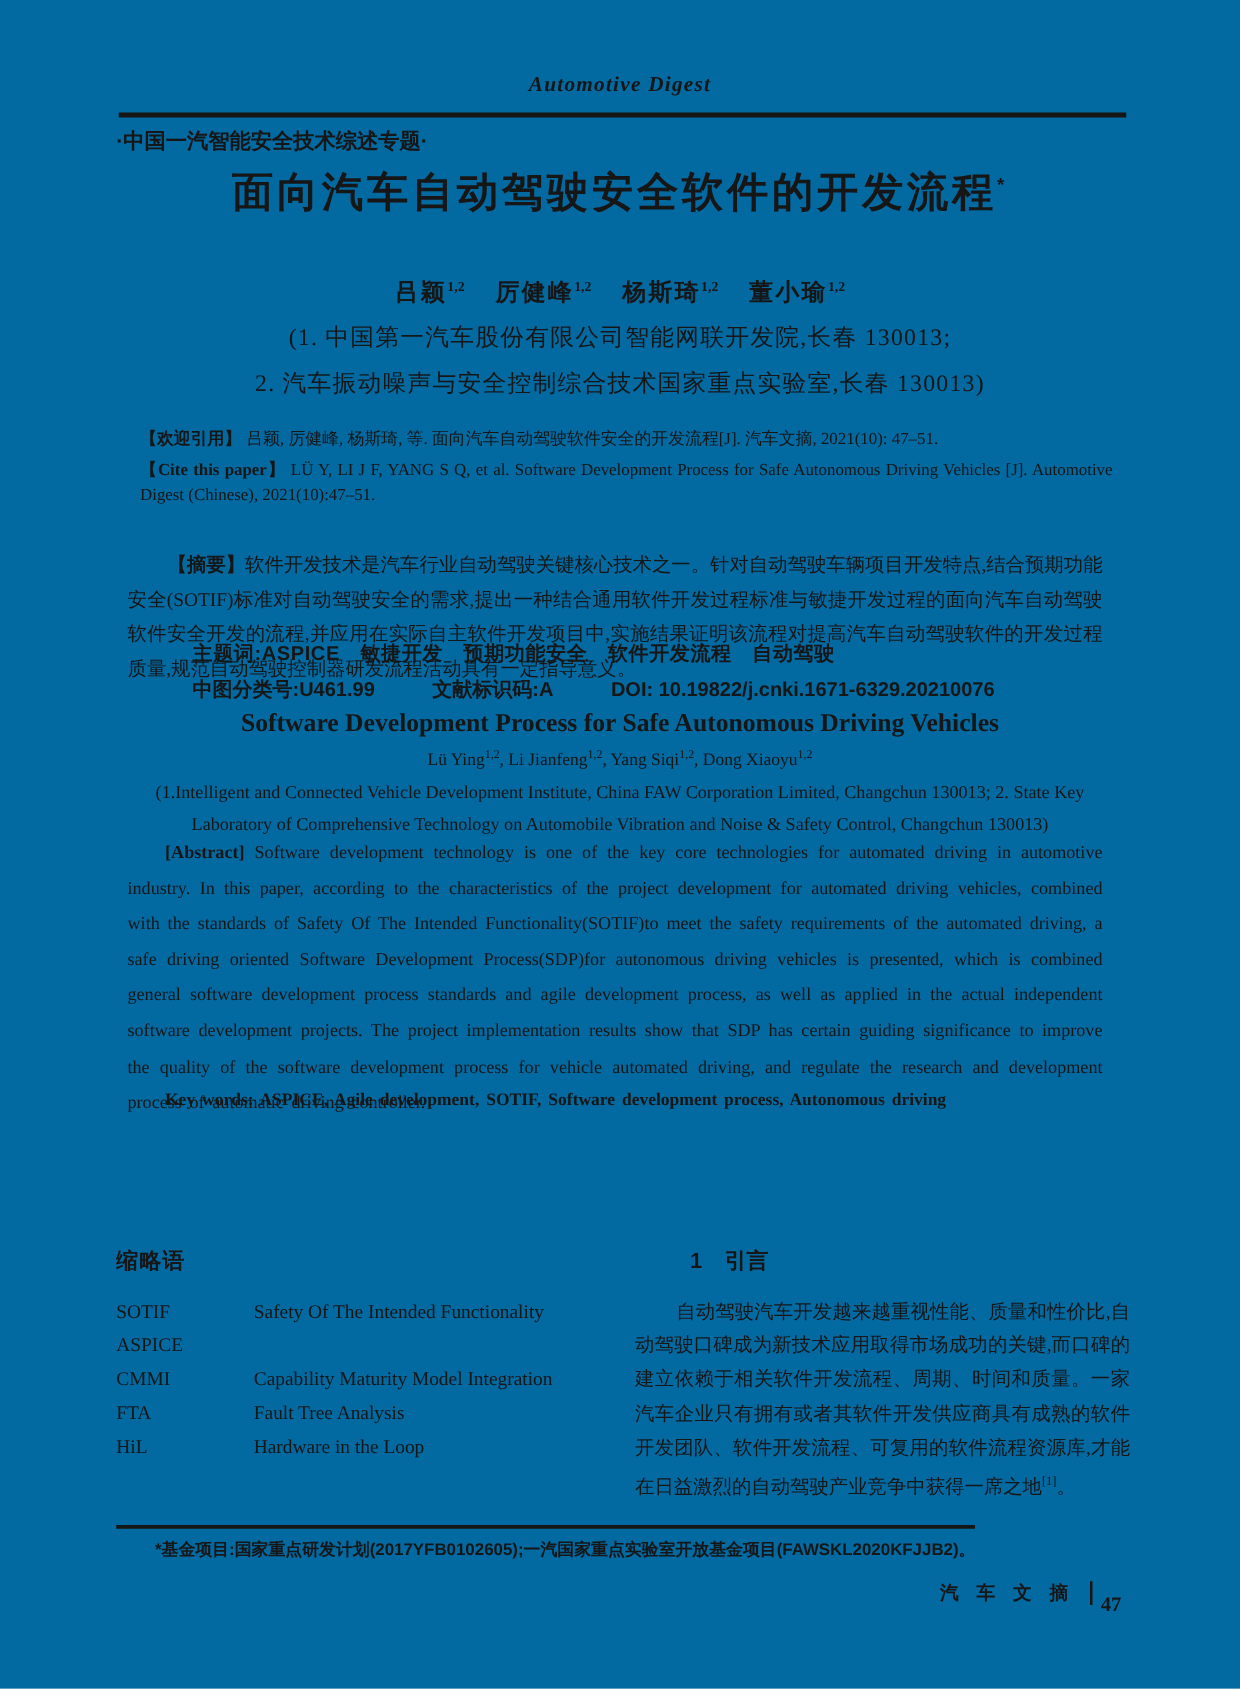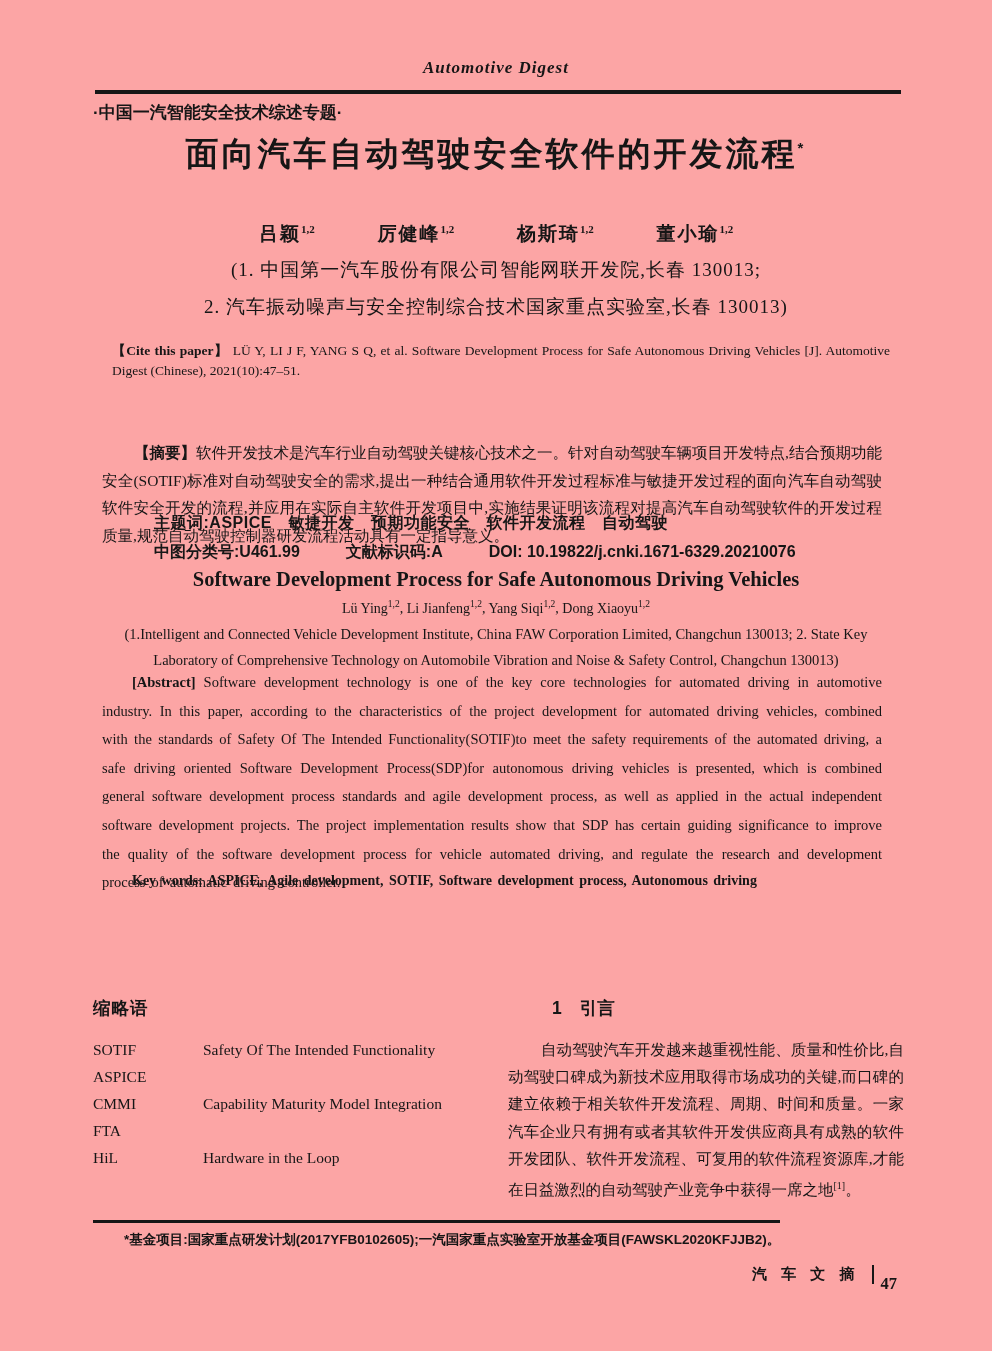--- a/index.html
+++ b/index.html
@@ -1,37 +1,37 @@
 <!DOCTYPE html>
 <html><head>
 <meta charset="utf-8">
 <style>
   html,body{margin:0;padding:0;background:#e8e8e8;}
   .page{
     position:relative;
     width:992px;height:1351px;
-    background:#fca5a5;
+    background:#0369a1;
     color:#161616;
     overflow:hidden;
     margin:0 auto;
     font-family:"Liberation Serif","DejaVu Serif",serif;
   }
   .sans{font-family:"Liberation Sans","DejaVu Sans",sans-serif;}
   .serif{font-family:"Liberation Serif","DejaVu Serif",serif;}
   .abs{position:absolute;}
   .center{left:0;width:992px;text-align:center;}
 
   .journal-header{top:58px;font-size:17px;font-style:italic;font-weight:bold;letter-spacing:1px;}
   .header-rule{top:90px;left:95px;width:806px;height:4px;background:#161616;}
   .topic-label{top:101px;left:93px;font-size:17px;font-weight:bold;}
   .title-cn{top:132px;font-size:33px;font-weight:bold;letter-spacing:3px;}
   .title-cn sup{font-size:15px;font-weight:bold;}
 
   .authors-cn{top:221px;font-size:19px;font-weight:600;letter-spacing:2px;}
-  .authors-cn .author{margin:0 28px;}
+  .authors-cn .author{margin:0 9px;}
   .authors-cn sup{font-size:11px;letter-spacing:0;}
   .affil-cn-1{top:257px;font-size:19px;letter-spacing:1px;}
   .affil-cn-2{top:294px;font-size:19px;letter-spacing:1px;}
 
   .citation-block{top:341px;left:112px;width:778px;font-size:13.5px;line-height:20px;}
   .citation-block p{margin:0 0 5px 0;text-align:justify;}
   .cite-label{font-weight:bold;margin-right:4px;}
 
   .abstract-cn{top:416px;left:102px;width:780px;font-size:15.5px;line-height:27.5px;
     text-align:justify;text-indent:32px;margin-top:23px;}
@@ -88,20 +88,21 @@
     <span class="author"><span>吕颖</span><sup>1,2</sup></span>
     <span class="author"><span>厉健峰</span><sup>1,2</sup></span>
     <span class="author"><span>杨斯琦</span><sup>1,2</sup></span>
     <span class="author"><span>董小瑜</span><sup>1,2</sup></span>
   </div>
 
   <div class="abs center affil-cn-1">(1. 中国第一汽车股份有限公司智能网联开发院,长春 130013;</div>
   <div class="abs center affil-cn-2">2. 汽车振动噪声与安全控制综合技术国家重点实验室,长春 130013)</div>
 
   <div class="abs citation-block">
+    <p><span class="cite-label sans">【欢迎引用】</span><span>吕颖, 厉健峰, 杨斯琦, 等. 面向汽车自动驾驶软件安全的开发流程[J]. 汽车文摘, 2021(10): 47–51.</span></p>
     <p><span class="cite-label">【Cite this paper】</span><span>LÜ Y, LI J F, YANG S Q, et al. Software Development Process for Safe Autonomous Driving Vehicles [J]. Automotive Digest (Chinese), 2021(10):47–51.</span></p>
   </div>
 
   <div class="abs abstract-cn"><span class="label sans">【摘要】</span><span>软件开发技术是汽车行业自动驾驶关键核心技术之一。针对自动驾驶车辆项目开发特点,结合预期功能安全(SOTIF)标准对自动驾驶安全的需求,提出一种结合通用软件开发过程标准与敏捷开发过程的面向汽车自动驾驶软件安全开发的流程,并应用在实际自主软件开发项目中,实施结果证明该流程对提高汽车自动驾驶软件的开发过程质量,规范自动驾驶控制器研发流程活动具有一定指导意义。</span></div>
 
   <div class="abs keywords-cn sans"><span>主题词:</span><span>ASPICE　敏捷开发　预期功能安全　软件开发流程　自动驾驶</span></div>
 
   <div class="abs classification sans"><span class="grp"><span>中图分类号:</span><span>U461.99</span></span><span class="grp"><span>文献标识码:</span><span>A</span></span><span><span>DOI:</span> <span>10.19822/j.cnki.1671-6329.20210076</span></span></div>
 
   <div class="abs center title-en">Software Development Process for Safe Autonomous Driving Vehicles</div>
@@ -128,20 +129,21 @@
     </div>
     <div class="abbr-row">
       <span class="abbr-key">ASPICE</span>
     </div>
     <div class="abbr-row">
       <span class="abbr-key">CMMI</span>
       <span class="abbr-full">Capability Maturity Model Integration</span>
     </div>
     <div class="abbr-row">
       <span class="abbr-key">FTA</span>
+      <span class="abbr-full">Fault Tree Analysis</span>
     </div>
     <div class="abbr-row">
       <span class="abbr-key">HiL</span>
       <span class="abbr-full">Hardware in the Loop</span>
     </div>
   </div>
 
   <div class="abs intro-heading sans"><span class="num">1</span><span>引言</span></div>
 
   <div class="abs intro-para"><span>自动驾驶汽车开发越来越重视性能、质量和性价比,自动驾驶口碑成为新技术应用取得市场成功的关键,而口碑的建立依赖于相关软件开发流程、周期、时间和质量。一家汽车企业只有拥有或者其软件开发供应商具有成熟的软件开发团队、软件开发流程、可复用的软件流程资源库,才能在日益激烈的自动驾驶产业竞争中获得一席之地</span><sup>[1]</sup><span>。</span></div>

